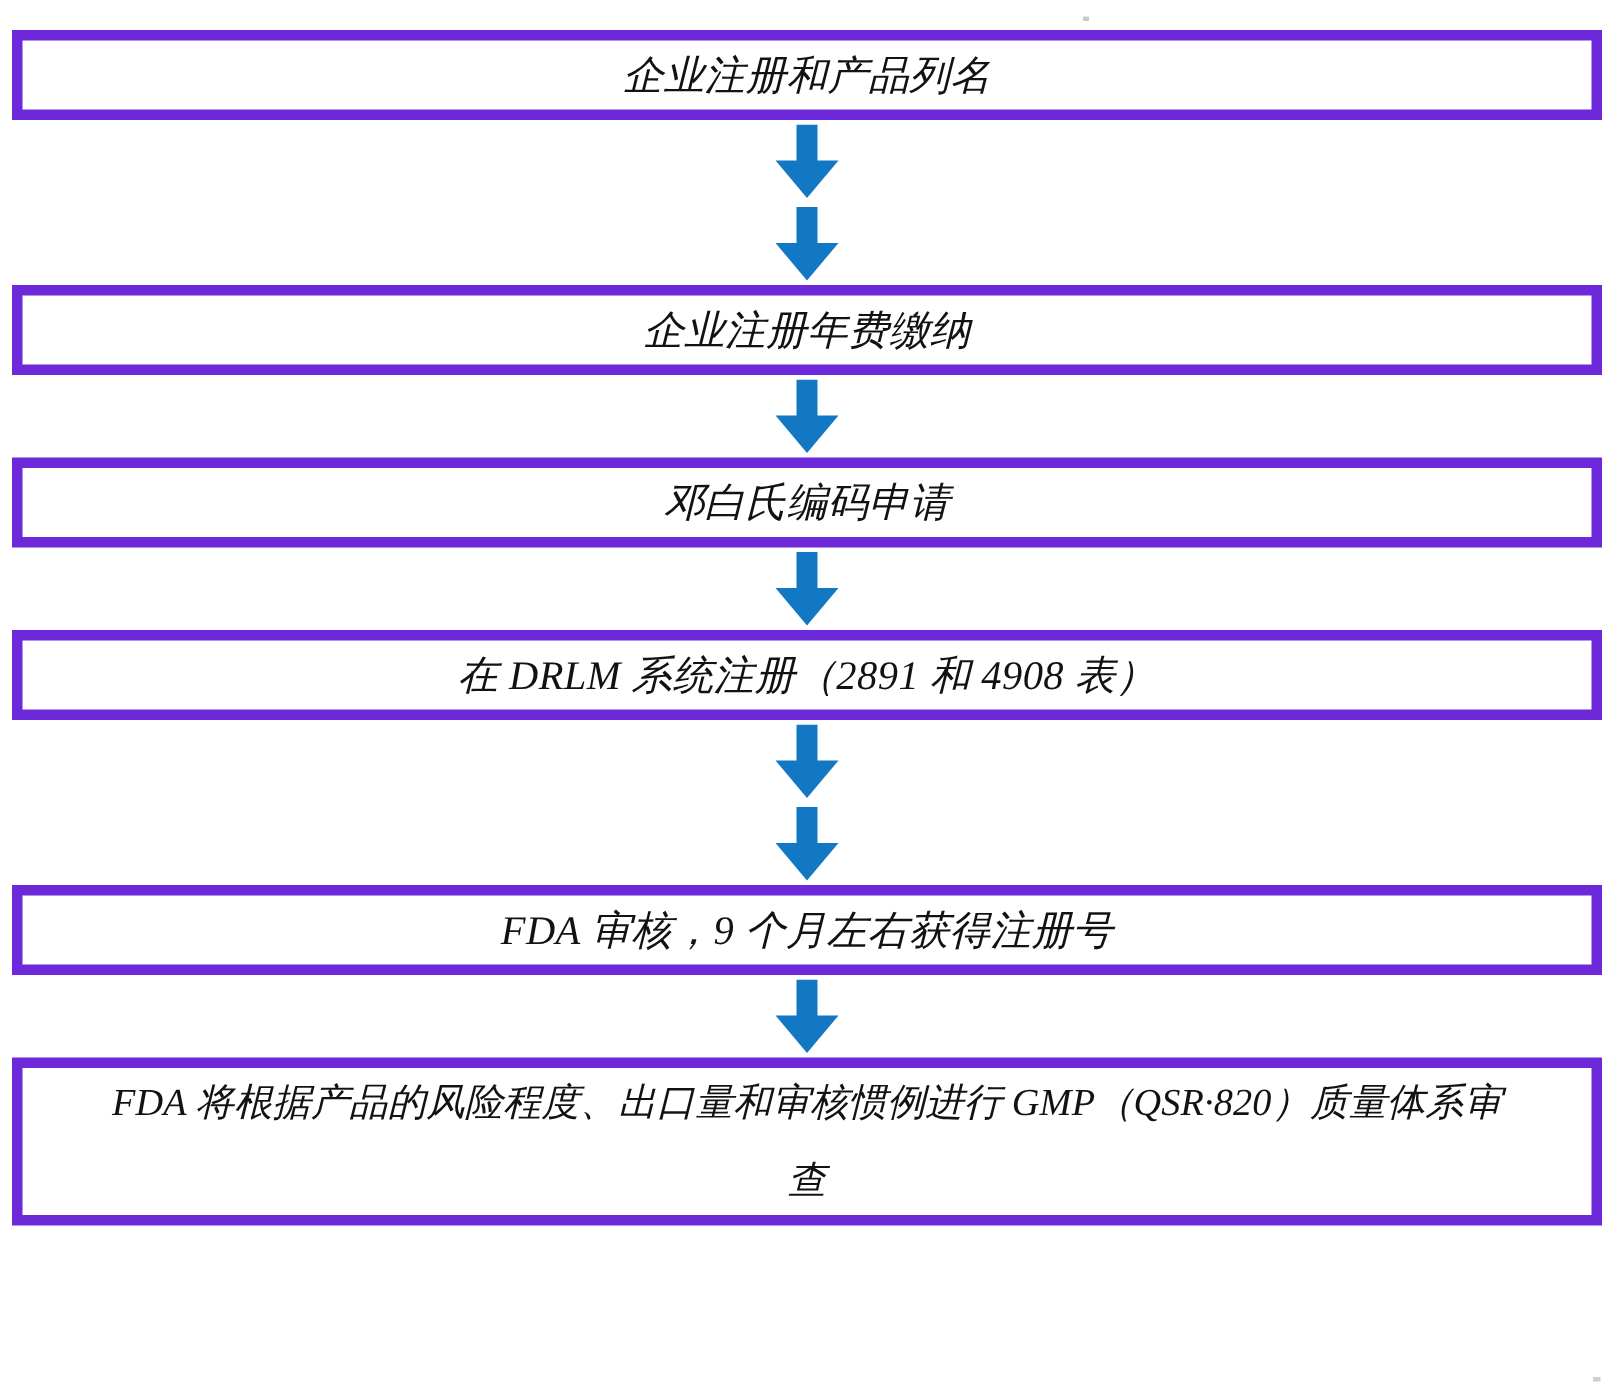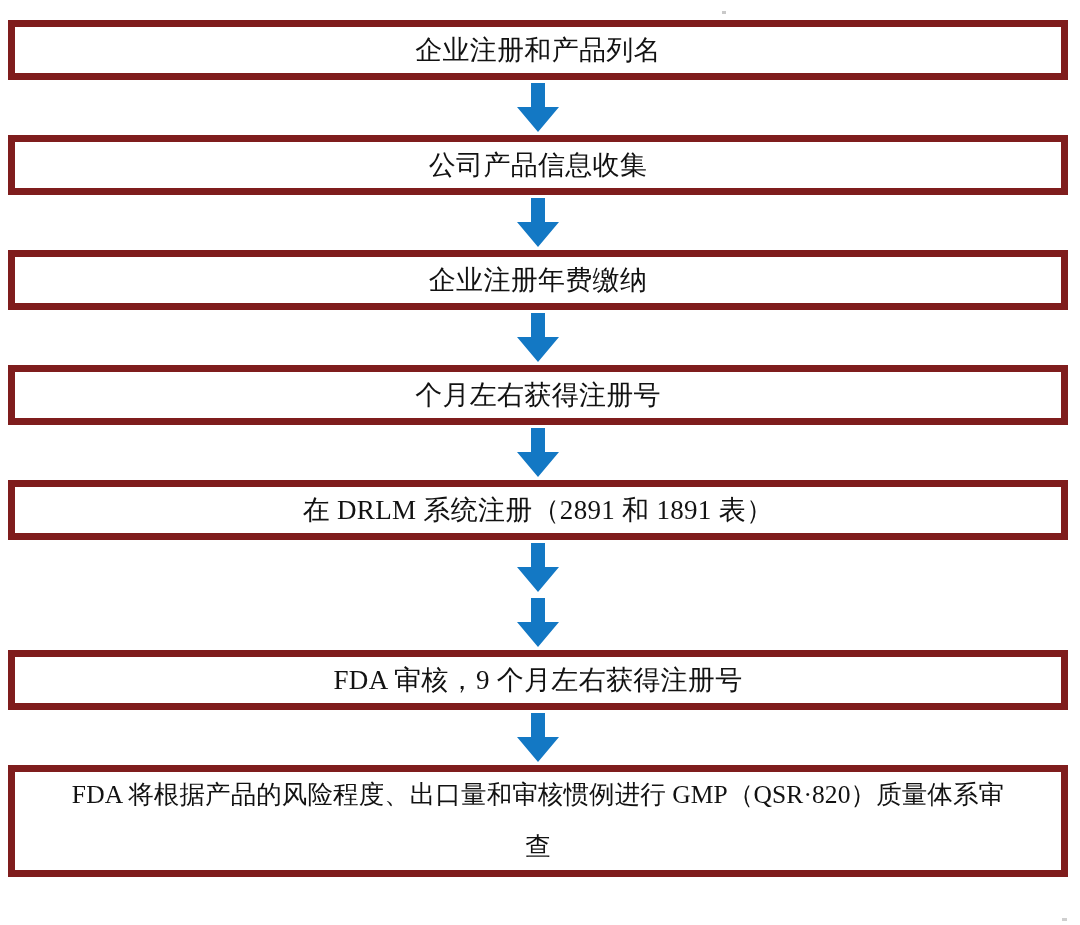--- a/index.html
+++ b/index.html
@@ -20,26 +20,27 @@
     top: 20px;
     width: 1060px;
   }
 
   .step-row {
     position: relative;
   }
 
   .step-box {
     box-sizing: border-box;
-    border: 7px solid #7f1d1d;
+    border: 7px solid #6d28d9;
     background: #ffffff;
     width: 1060px;
     display: flex;
     align-items: center;
     justify-content: center;
+    font-style: italic;
   }
   .step-box.h-normal { height: 60px; }
   .step-box.h-tall   { height: 112px; }
 
   .step-text {
     font-family: "Liberation Serif", "DejaVu Serif", serif;
     font-size: 27px;
     line-height: 48px;
     color: #121212;
     text-align: center;
@@ -100,25 +101,20 @@
       </div>
     </div>
     <div class="connector">
       <div class="arrow">
         <svg width="46" height="50" viewBox="0 0 46 50" xmlns="http://www.w3.org/2000/svg">
           <polygon points="16,0 30,0 30,24 44,24 23,49 2,24 16,24" fill="#1378C4"></polygon>
         </svg>
       </div>
     </div>
 
-    <div class="step-row">
-      <div class="step-box h-normal">
-        <div class="step-text">公司产品信息收集</div>
-      </div>
-    </div>
     <div class="connector">
       <div class="arrow">
         <svg width="46" height="50" viewBox="0 0 46 50" xmlns="http://www.w3.org/2000/svg">
           <polygon points="16,0 30,0 30,24 44,24 23,49 2,24 16,24" fill="#1378C4"></polygon>
         </svg>
       </div>
     </div>
 
     <div class="step-row">
       <div class="step-box h-normal">
@@ -128,34 +124,34 @@
     <div class="connector">
       <div class="arrow">
         <svg width="46" height="50" viewBox="0 0 46 50" xmlns="http://www.w3.org/2000/svg">
           <polygon points="16,0 30,0 30,24 44,24 23,49 2,24 16,24" fill="#1378C4"></polygon>
         </svg>
       </div>
     </div>
 
     <div class="step-row">
       <div class="step-box h-normal">
-        <div class="step-text">个月左右获得注册号</div>
+        <div class="step-text">邓白氏编码申请</div>
       </div>
     </div>
     <div class="connector">
       <div class="arrow">
         <svg width="46" height="50" viewBox="0 0 46 50" xmlns="http://www.w3.org/2000/svg">
           <polygon points="16,0 30,0 30,24 44,24 23,49 2,24 16,24" fill="#1378C4"></polygon>
         </svg>
       </div>
     </div>
 
     <div class="step-row">
       <div class="step-box h-normal">
-        <div class="step-text">在 DRLM 系统注册（2891 和 1891 表）</div>
+        <div class="step-text">在 DRLM 系统注册（2891 和 4908 表）</div>
       </div>
     </div>
     <div class="connector">
       <div class="arrow">
         <svg width="46" height="50" viewBox="0 0 46 50" xmlns="http://www.w3.org/2000/svg">
           <polygon points="16,0 30,0 30,24 44,24 23,49 2,24 16,24" fill="#1378C4"></polygon>
         </svg>
       </div>
     </div>
 

